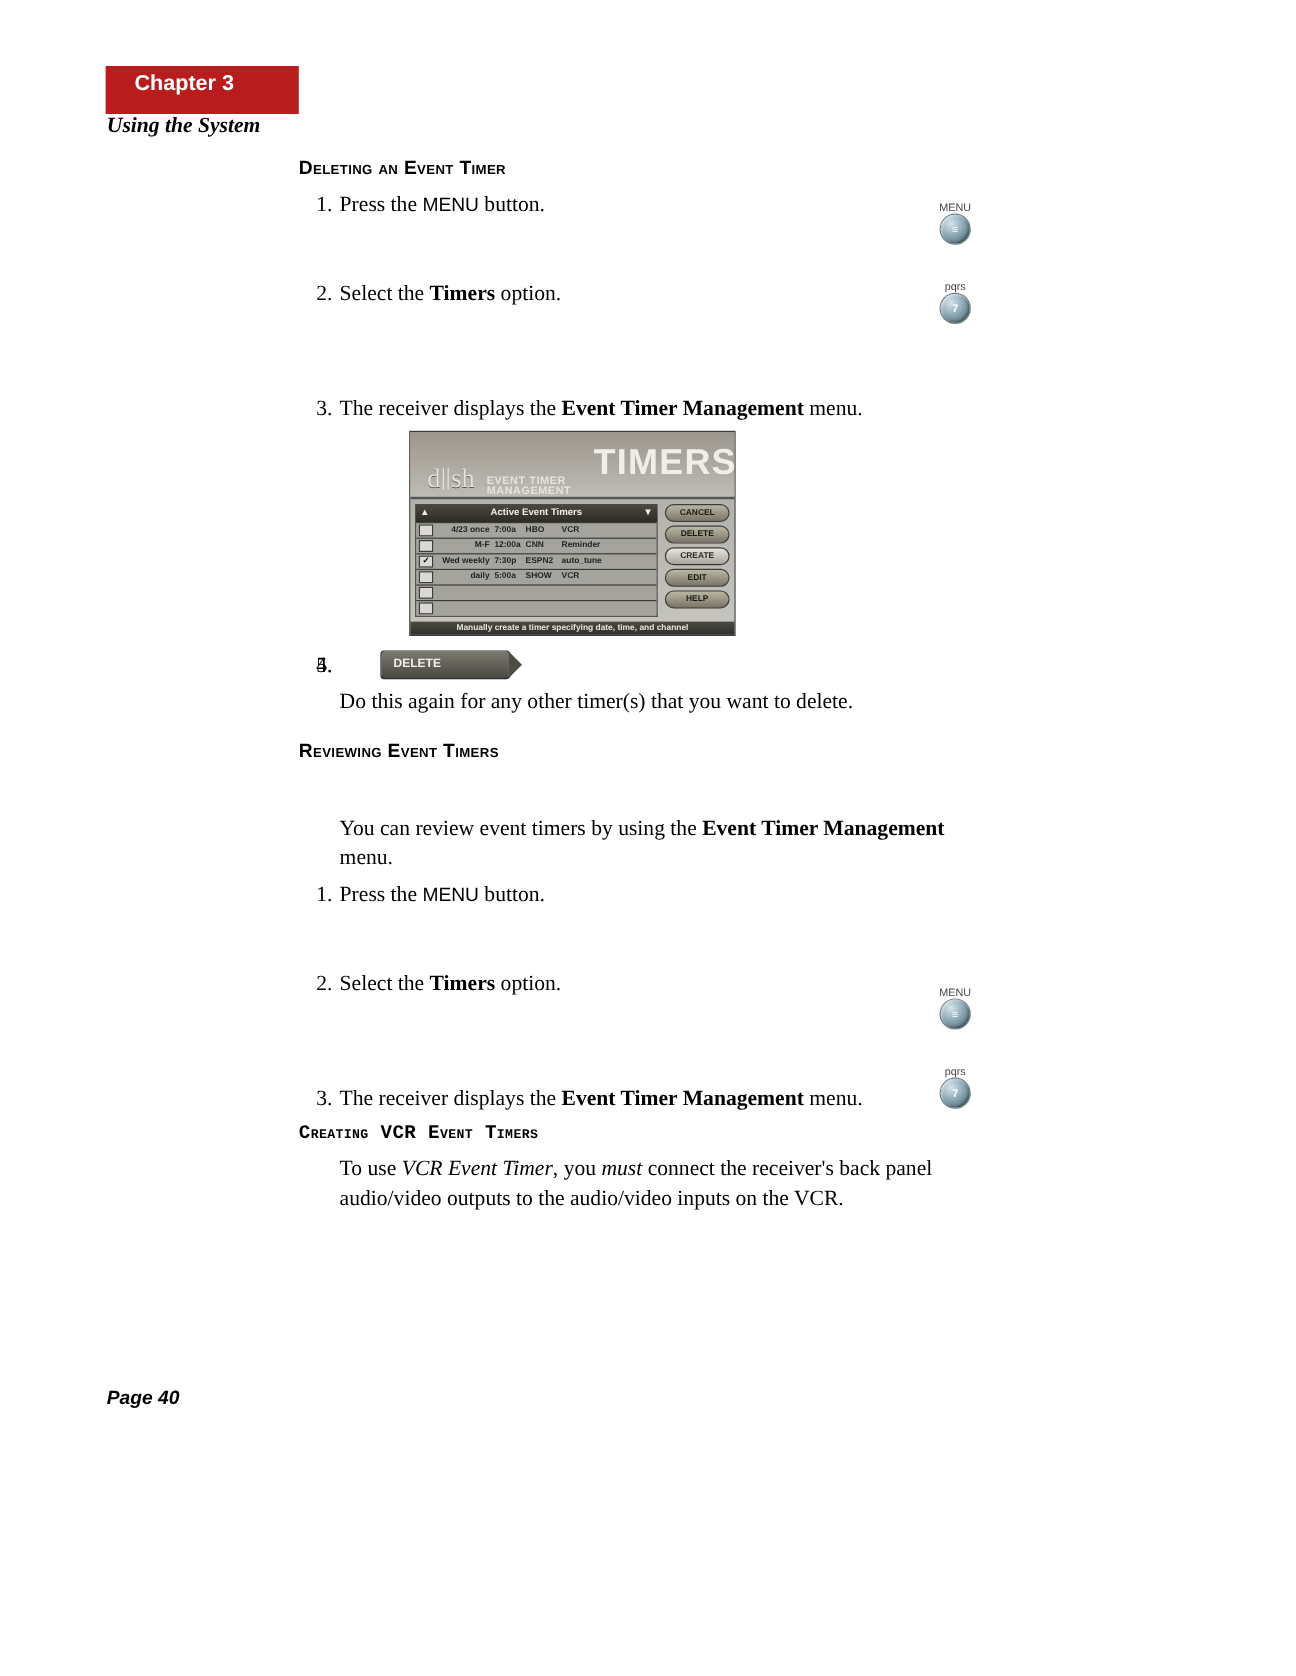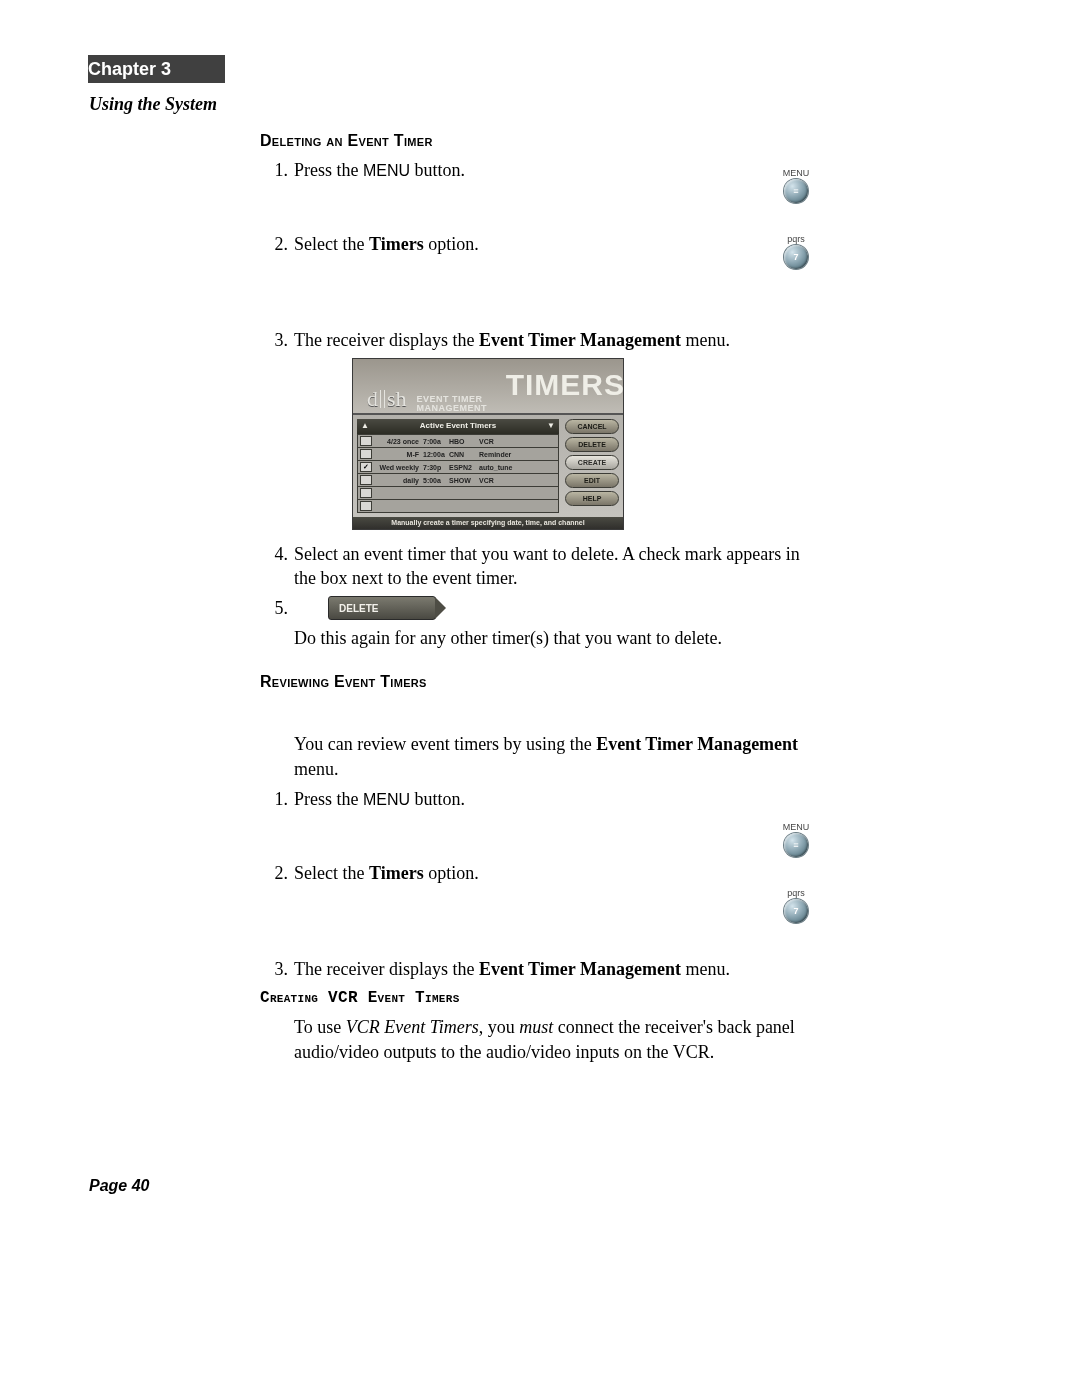--- a/index.html
+++ b/index.html
@@ -1,22 +1,22 @@
 <!DOCTYPE html>
 <html><head>
 <meta charset="utf-8">
 <style>
   html, body { margin:0; padding:0; background:#fff; }
   body { width:1080px; height:1397px; font-family:"Times New Roman", Times, serif; color:#000; position:relative; }
 
-  .chapter-tab { position:absolute; left:88px; top:55px; width:137px; height:28px; background:#404040; color:#fff; font-family:Arial, Helvetica, sans-serif; font-weight:bold; font-size:18px; line-height:28px; padding-left:0; }
+  .chapter-tab { position:absolute; left:88px; top:55px; width:137px; height:40px; background:#b91c1c; color:#fff; font-family:Arial, Helvetica, sans-serif; font-weight:bold; font-size:18px; line-height:28px; padding-left:24px; }
   .section-title { position:absolute; left:89px; top:94px; font-style:italic; font-weight:bold; font-size:18px; font-family:"Times New Roman", serif;text-align:center; }
-  .page-footer { position:absolute; left:89px; top:1157px; font-family:Arial, Helvetica, sans-serif; font-style:italic; font-weight:bold; font-size:16px;margin-top:20px; }
-
-  .content { position:absolute; left:260px; top:130px; width:550px; font-size:18px; line-height:1.35; }
+  .page-footer { position:absolute; left:89px; top:1157px; font-family:Arial, Helvetica, sans-serif; font-style:italic; font-weight:bold; font-size:16px; }
+
+  .content { position:absolute; left:249px; top:130px; width:550px; font-size:18px; line-height:1.35; }
   .sc-heading { font-family:Arial, Helvetica, sans-serif; font-weight:bold; font-size:16px; font-variant:small-caps; letter-spacing:0.3px; margin-top:0; margin-bottom:6px; }
 
   ol.steps { list-style:none; margin:0; padding:0 0 0 34px; }
   ol.steps > li { position:relative; margin:0 0 6px 0; padding:0; }
   ol.steps > li > .num { position:absolute; left:-28px; top:0; width:22px; text-align:right; }
   ol.steps > li.gap { margin-bottom:50px; }
 
   .remote-icons { position:absolute; left:776px; width:40px; text-align:center; }
   .remote-icons .lbl { display:block; font-family:Arial, Helvetica, sans-serif; font-size:9px; color:#444; text-align:center; margin-bottom:1px; }
   .remote-btn { width:24px; height:24px; border-radius:50%; margin:0 auto 18px auto;
@@ -180,21 +180,20 @@
             <div class="etm-btn">CREATE</div>
             <div class="etm-btn hl">EDIT</div>
             <div class="etm-btn hl">HELP</div>
           </div>
         </div>
         <div class="etm-tip">Manually create a timer specifying date, time, and channel</div>
       </div>
     </li>
     <li style="margin-top:12px;">
       <span class="num">4.</span>
-      <span>Select an event timer that you want to delete. A check mark appears in the box next to the event timer.</span>
     </li>
     <li>
       <span class="num">5.</span>
 
       <div class="del-pill">DELETE</div>
 
       <div>Do this again for any other timer(s) that you want to delete.</div>
     </li>
   </ol>
 
@@ -221,16 +220,16 @@
       <span class="num">3.</span>
       <span>
         <span>The receiver displays the </span><b>Event Timer Management</b><span> menu.</span>
       </span>
     </li>
   </ol>
 
   <div class="sc-heading" style="margin-top:0;font-family:Liberation Mono, monospace;">Creating VCR Event Timers</div>
 
   <div style="padding-left:34px;">
-    <span>To use </span><i>VCR Event Timers</i><span>, you </span><i>must</i><span> connect the receiver's back panel audio/video outputs to the audio/video inputs on the VCR.</span>
+    <span>To use </span><i>VCR Event Timer</i><span>, you </span><i>must</i><span> connect the receiver's back panel audio/video outputs to the audio/video inputs on the VCR.</span>
   </div>
 
 </div>
 
 </body></html>

